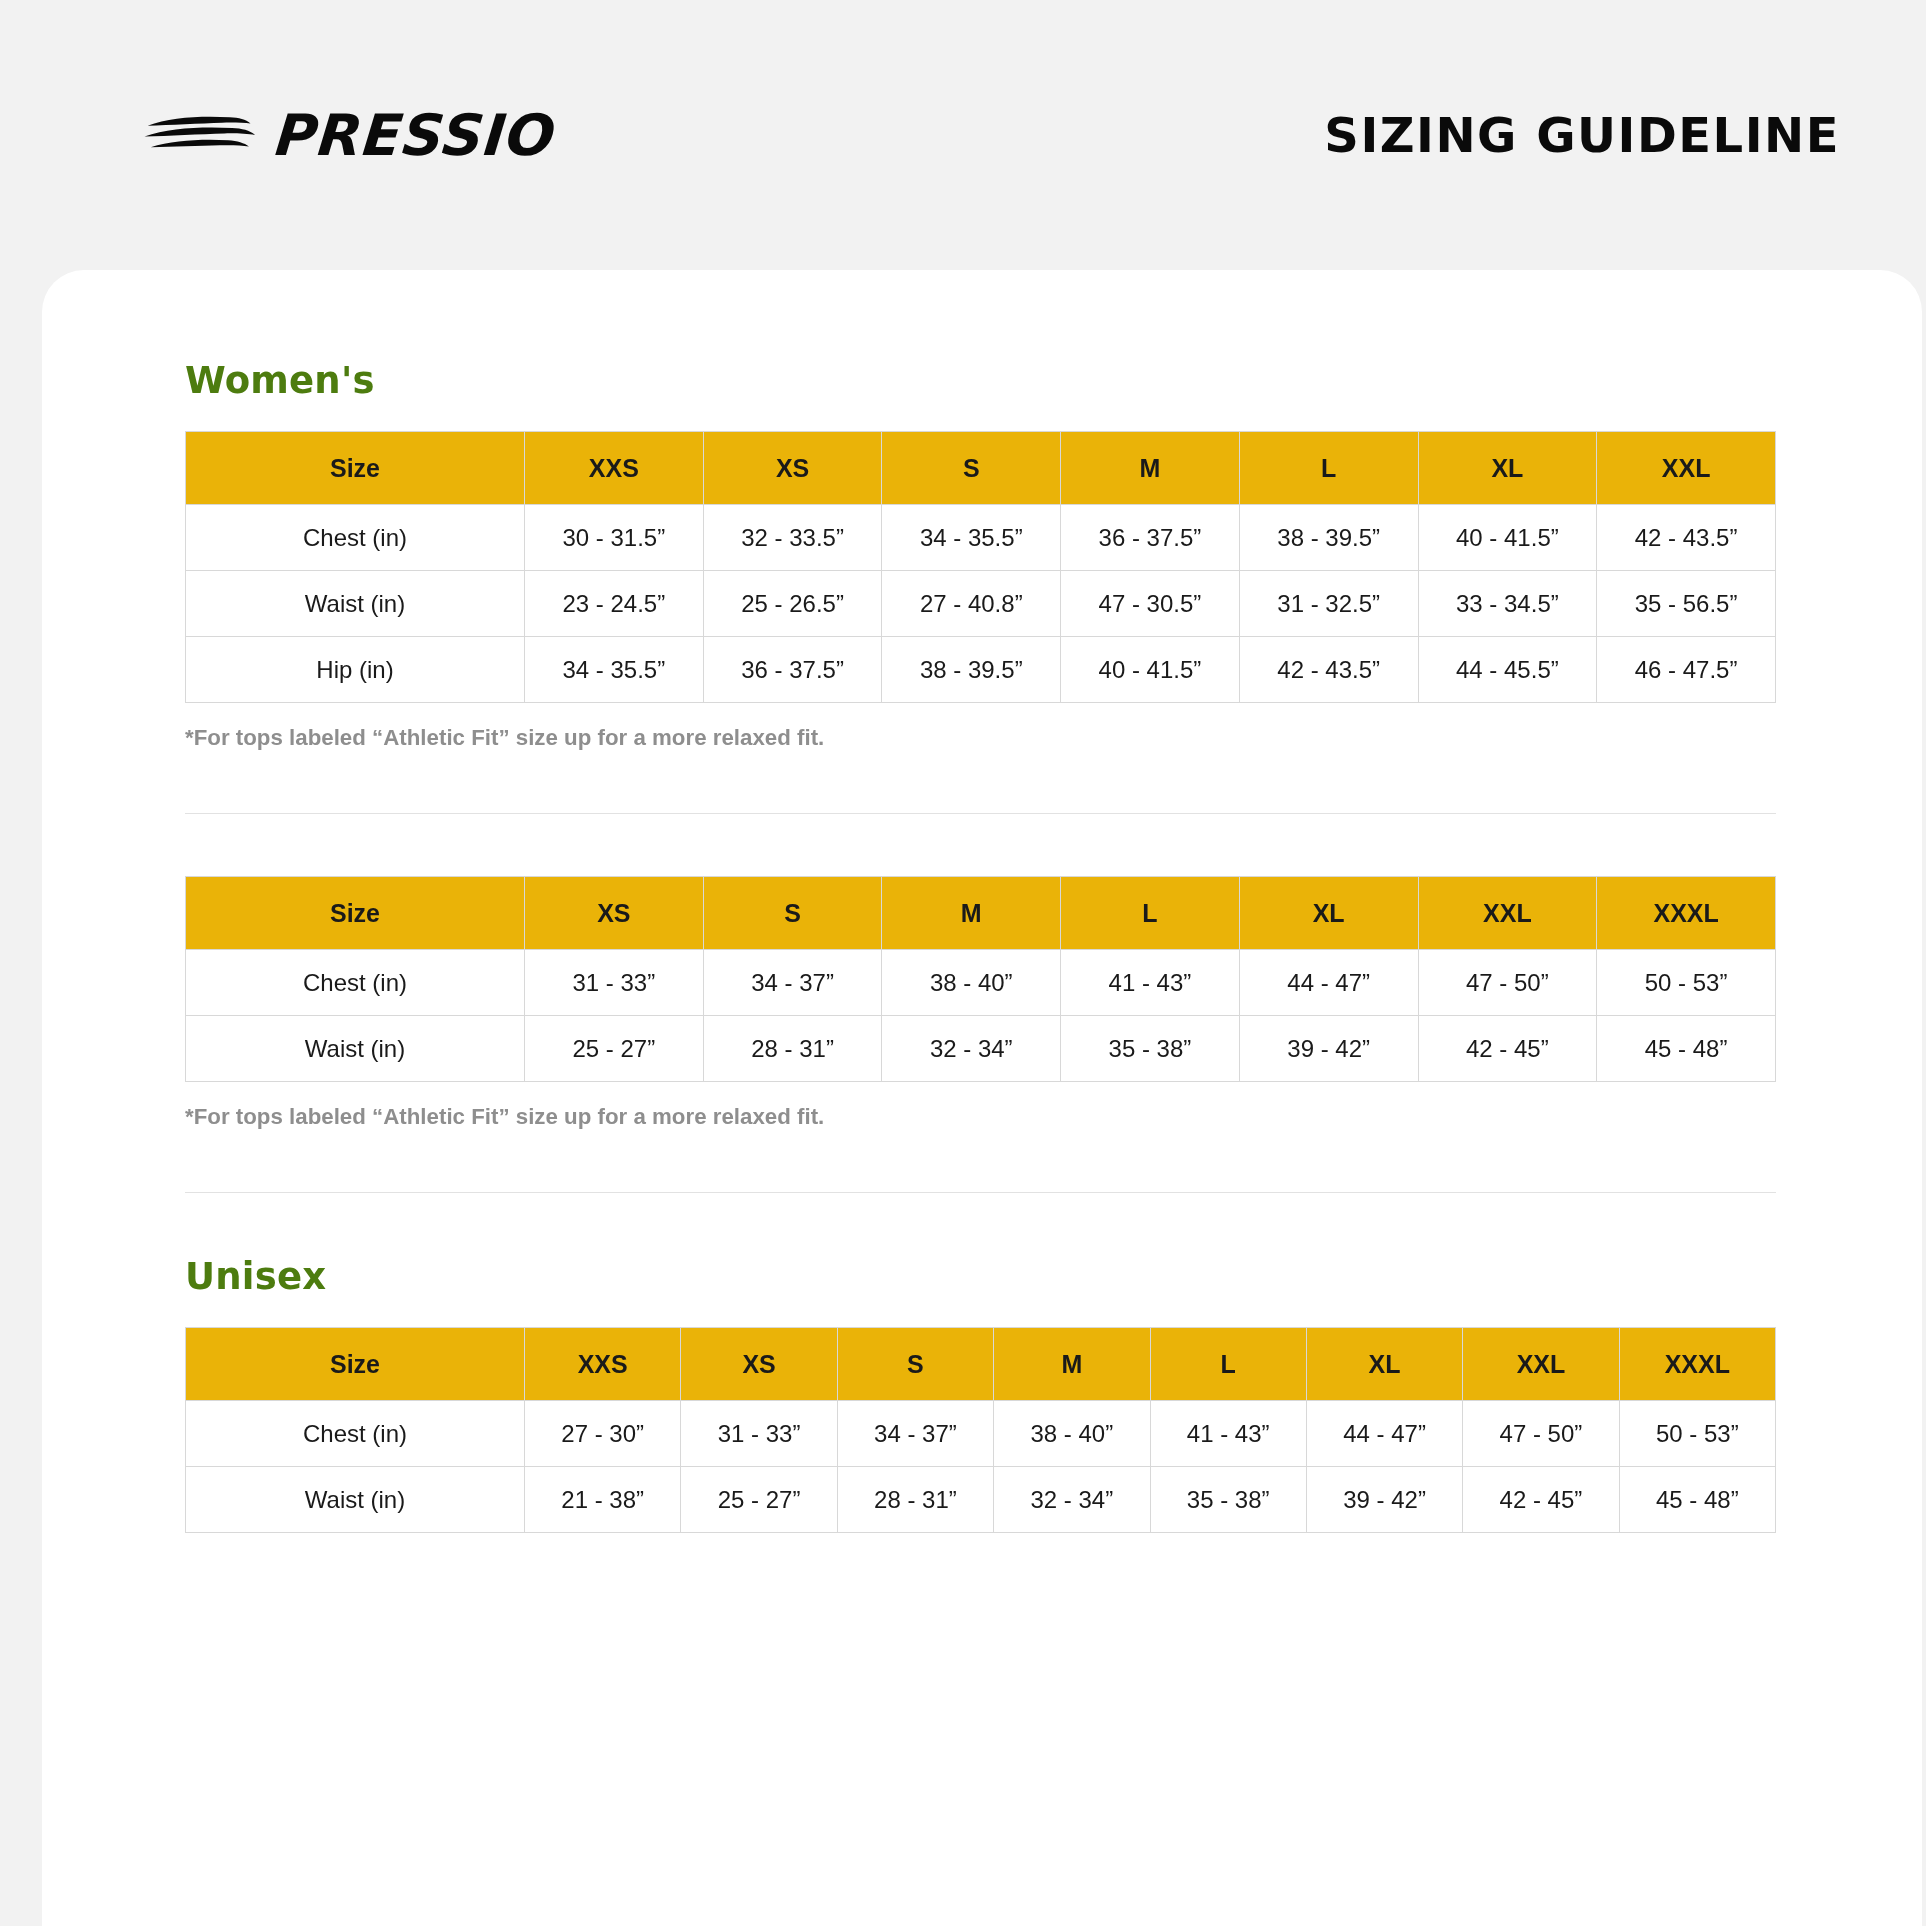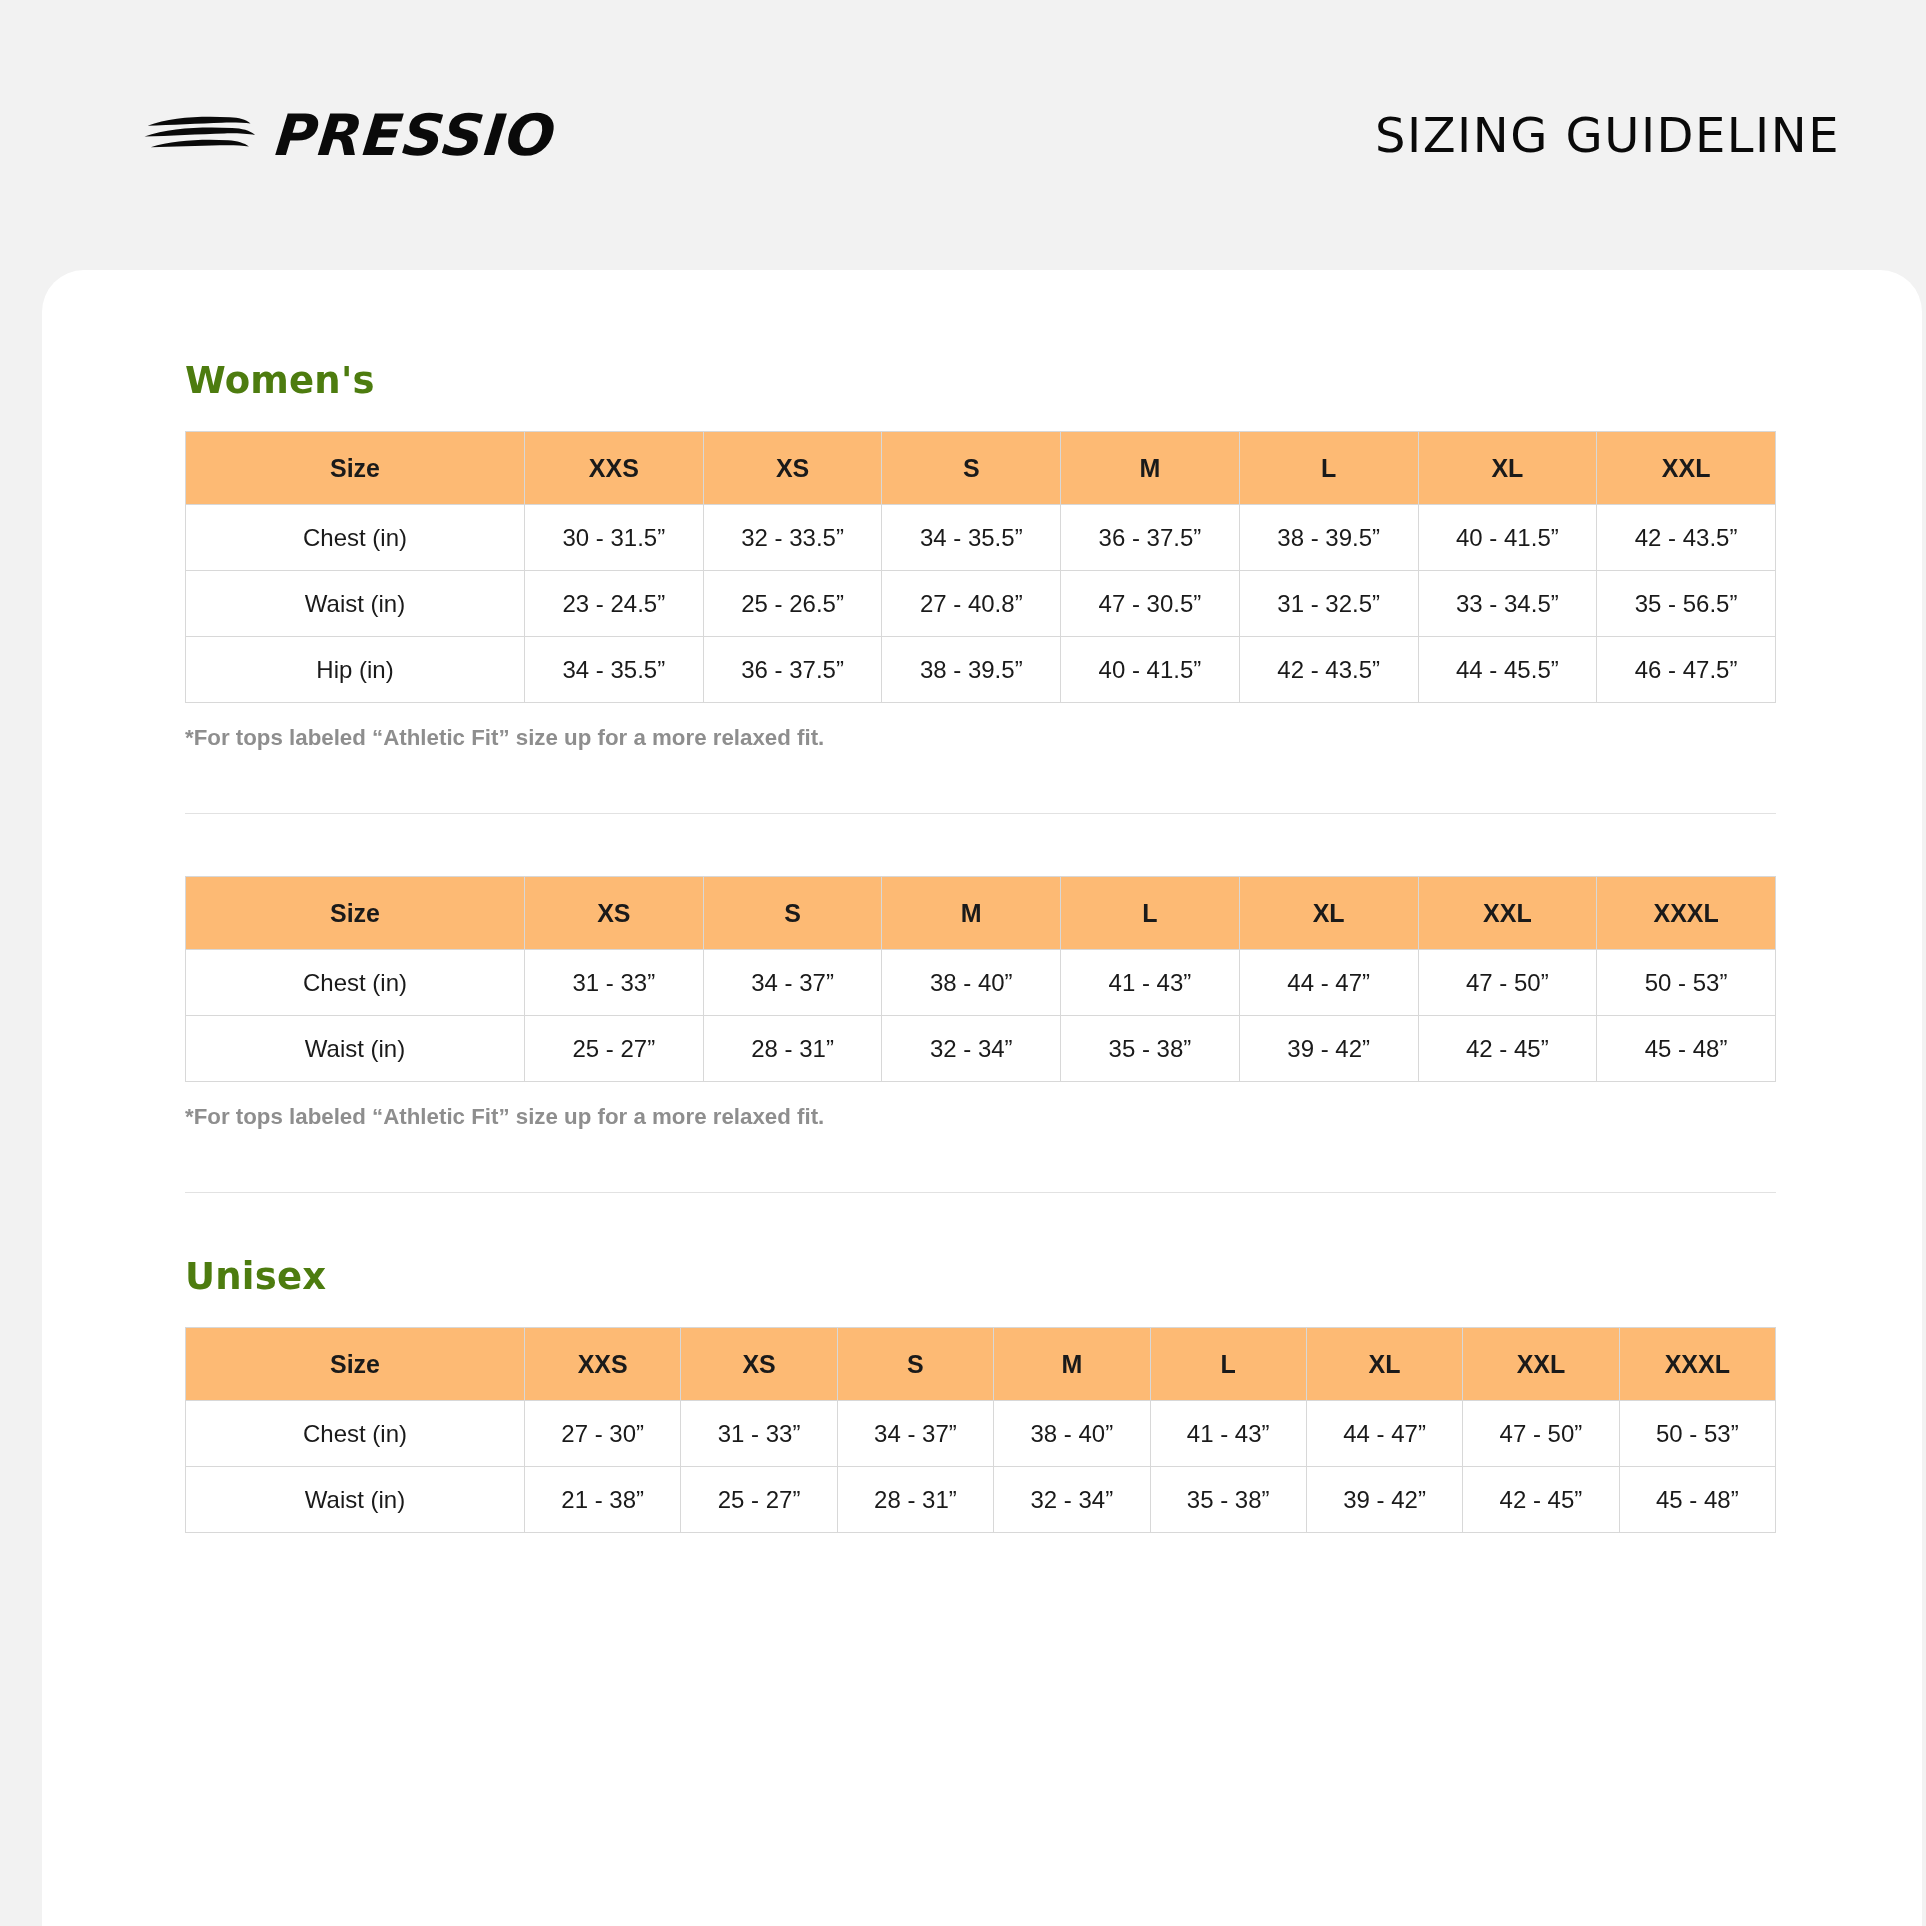--- a/index.html
+++ b/index.html
@@ -48,21 +48,21 @@
     font-weight: 700;
     letter-spacing: 0.8px;
     font-style: italic;
     color: #0a0a0a;
     font-family: "DejaVu Sans", sans-serif;
     transform: skewX(-6deg);
   }
 
   .doc-title {
     font-size: 48px;
-    font-weight: 400;
+    font-weight: 700;
     letter-spacing: 1.5px;
     color: #0a0a0a;
     font-family: "DejaVu Sans", sans-serif;
     white-space: nowrap;
   }
 
   
   .card {
     position: absolute;
     top: 270px;
@@ -95,21 +95,21 @@
     border: 1.2px solid #d8d8d8;
     text-align: center;
     font-size: 24px;
     color: #1a1a1a;
     height: 66px;
     font-weight: 400;
     white-space: nowrap;
   }
 
   thead th {
-    background: #fdba74;
+    background: #eab308;
     font-weight: 700;
     height: 73px;
     font-size: 25px;
   }
 
   tbody td:first-child,
   thead th:first-child {
     width: 339px;
   }
 

